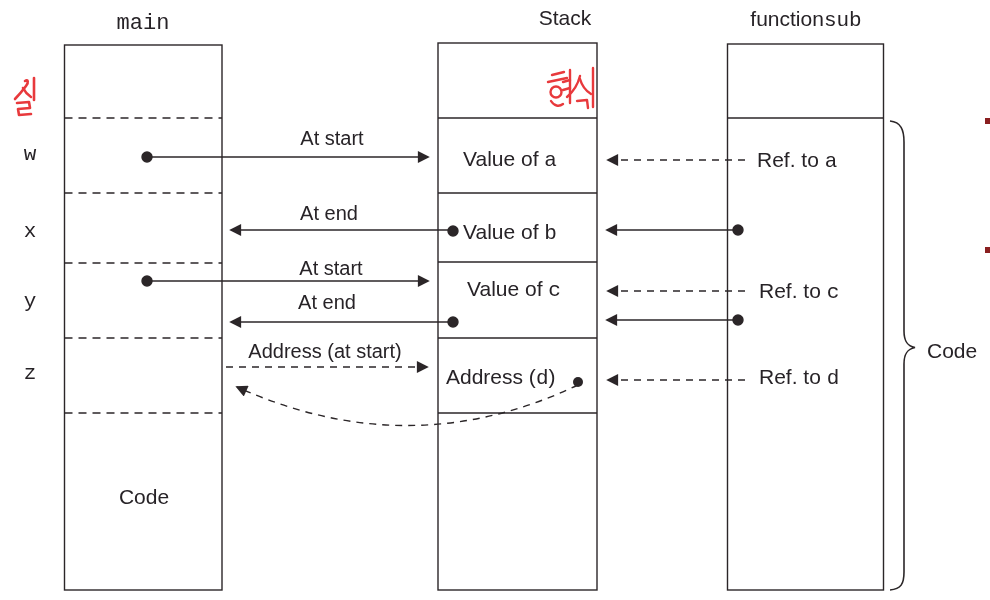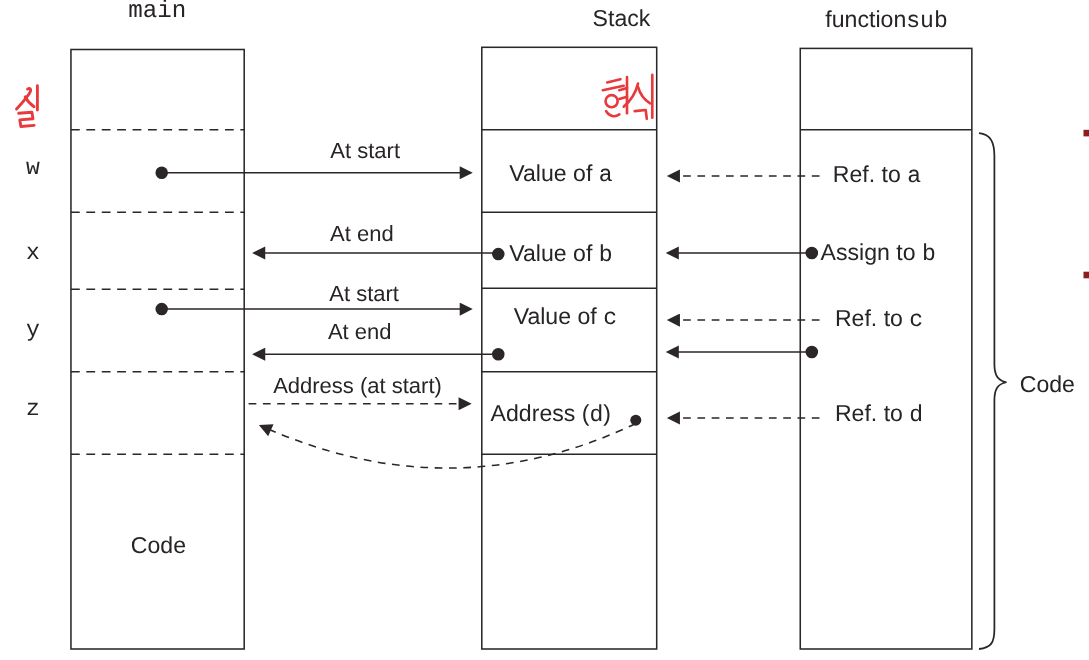--- a/index.html
+++ b/index.html
@@ -106,21 +106,21 @@
       <path d="M580,79 C582,86 586,91 591,94"></path>
       <path d="M593,68 L593,107"></path>
       <path d="M577,101 L587,100 L588,108"></path>
     </g>
     <g fill="#8a1f20">
       <rect x="985" y="118" width="5" height="6"></rect>
       <rect x="985" y="247" width="5" height="6"></rect>
     </g>
   </svg>
 
-  <div class="abs ctr mono t22" style="left:143px; top:10px;">main</div>
+  <div class="abs ctr mono t22" style="left:143px; top:24px;">main</div>
   <div class="abs ctr t21" style="left:517px; top:17px;margin-left:48px;">Stack</div>
   <div class="abs ctr t21" style="left:806px; top:19px;">
     <span>function</span><span class="mono gap">sub</span>
   </div>
 
   <div class="abs ctr mono t21" style="left:30px; top:154px;">w</div>
   <div class="abs ctr mono t21" style="left:30px; top:231px;">x</div>
   <div class="abs ctr mono t21" style="left:30px; top:301px;">y</div>
   <div class="abs ctr mono t21" style="left:30px; top:373px;">z</div>
 
@@ -139,23 +139,20 @@
   <div class="abs vctr t21" style="left:467px; top:289px;">
     <span>Value of </span><span class="mono">c</span><span></span>
   </div>
   <div class="abs vctr t21" style="left:446px; top:377px;">
     <span>Address (</span><span class="mono">d</span><span>)</span>
   </div>
 
   <div class="abs vctr t21" style="left:757px; top:160px;">
     <span>Ref. to </span><span class="mono">a</span>
   </div>
-  <div class="abs vctr t21" style="left:746px; top:231px;">
-    <span>Assign to </span><span class="mono">b</span>
-  </div>
   <div class="abs vctr t21" style="left:759px; top:291px;">
     <span>Ref. to </span><span class="mono">c</span>
   </div>
   <div class="abs vctr t21" style="left:759px; top:377px;">
     <span>Ref. to </span><span class="mono">d</span>
   </div>
 
   <div class="abs ctr t21" style="left:144px; top:496px;">Code</div>
   <div class="abs vctr t21" style="left:927px; top:350px;">Code</div>
 

